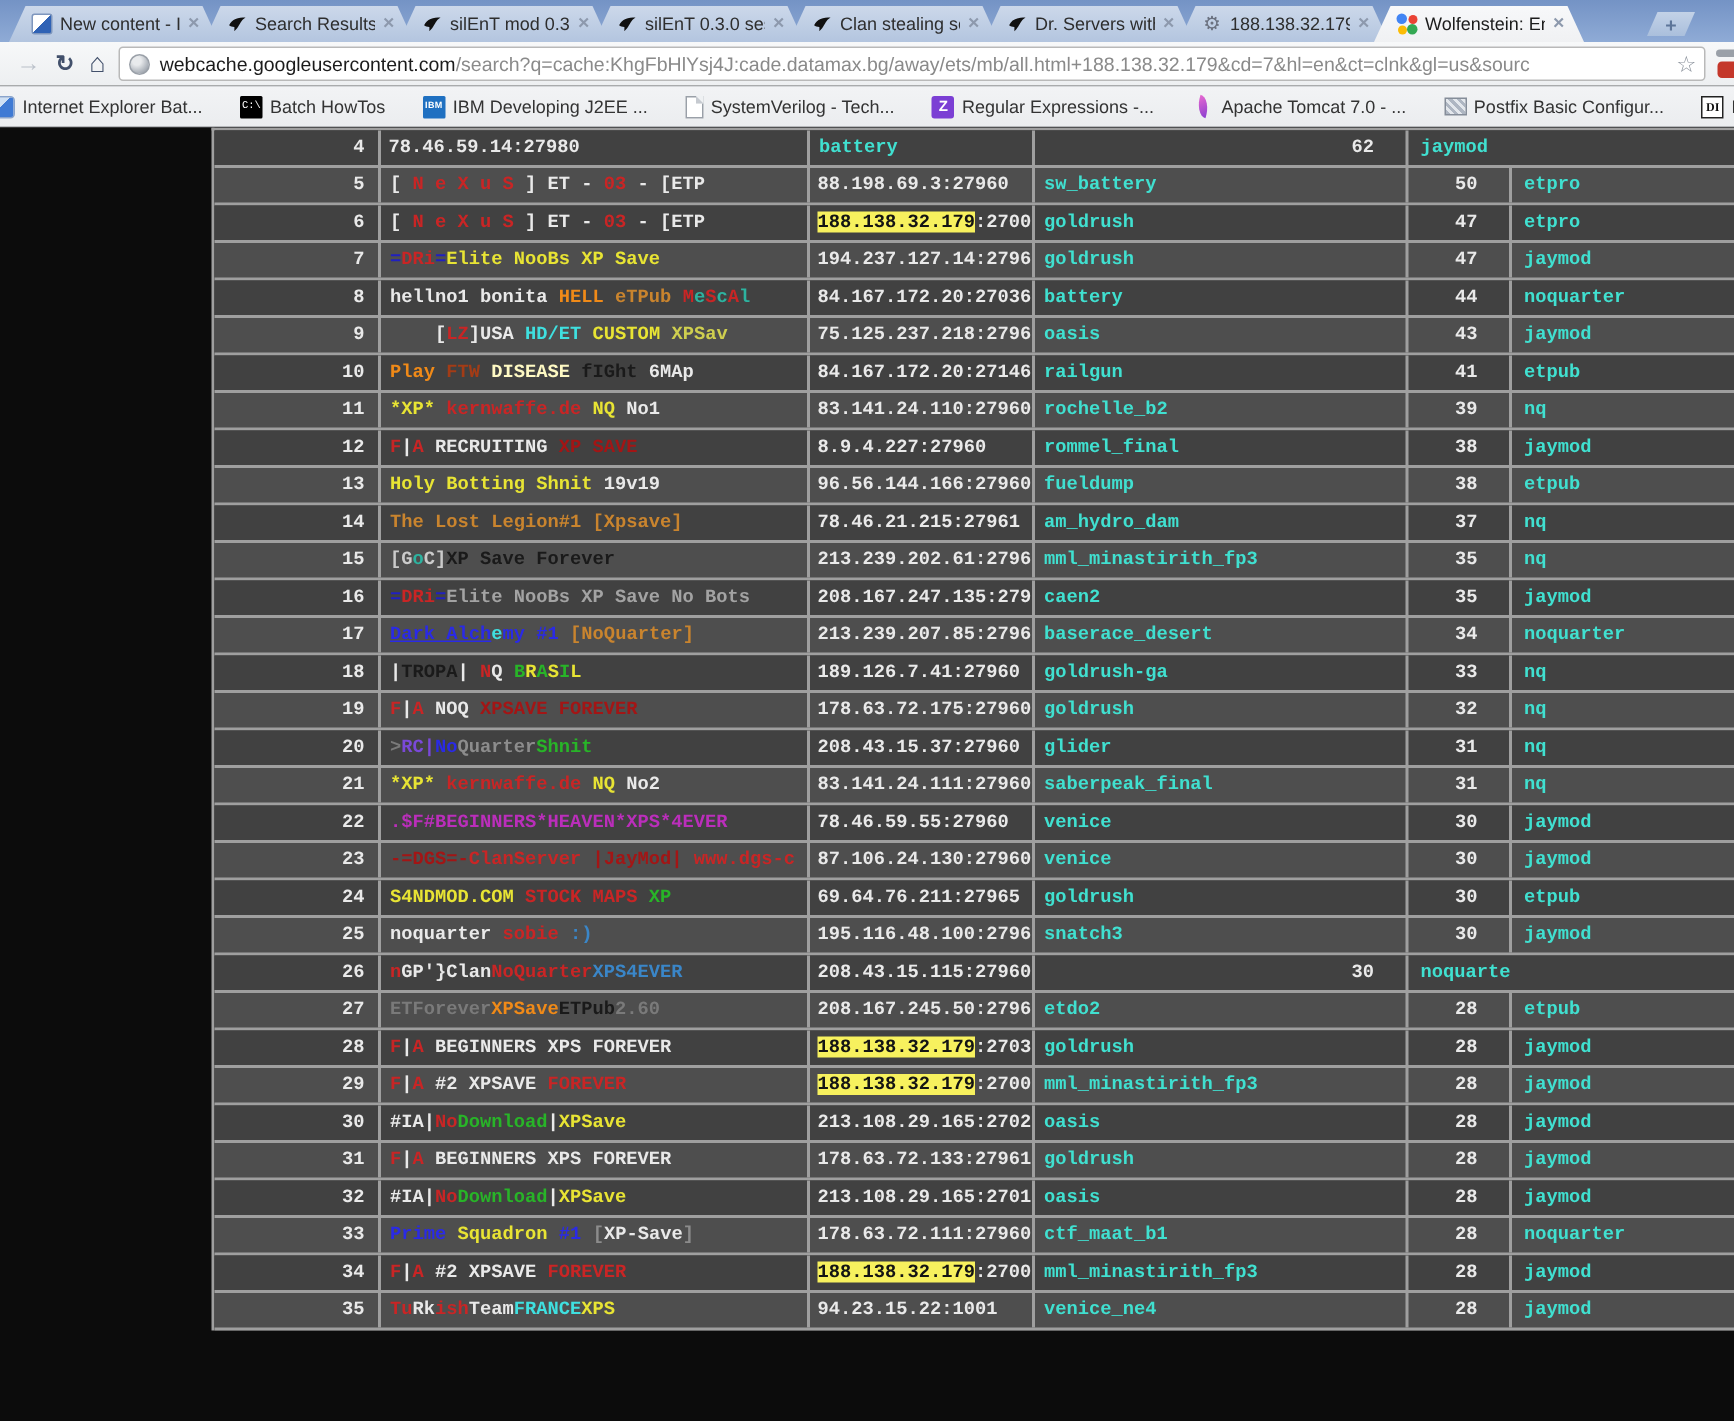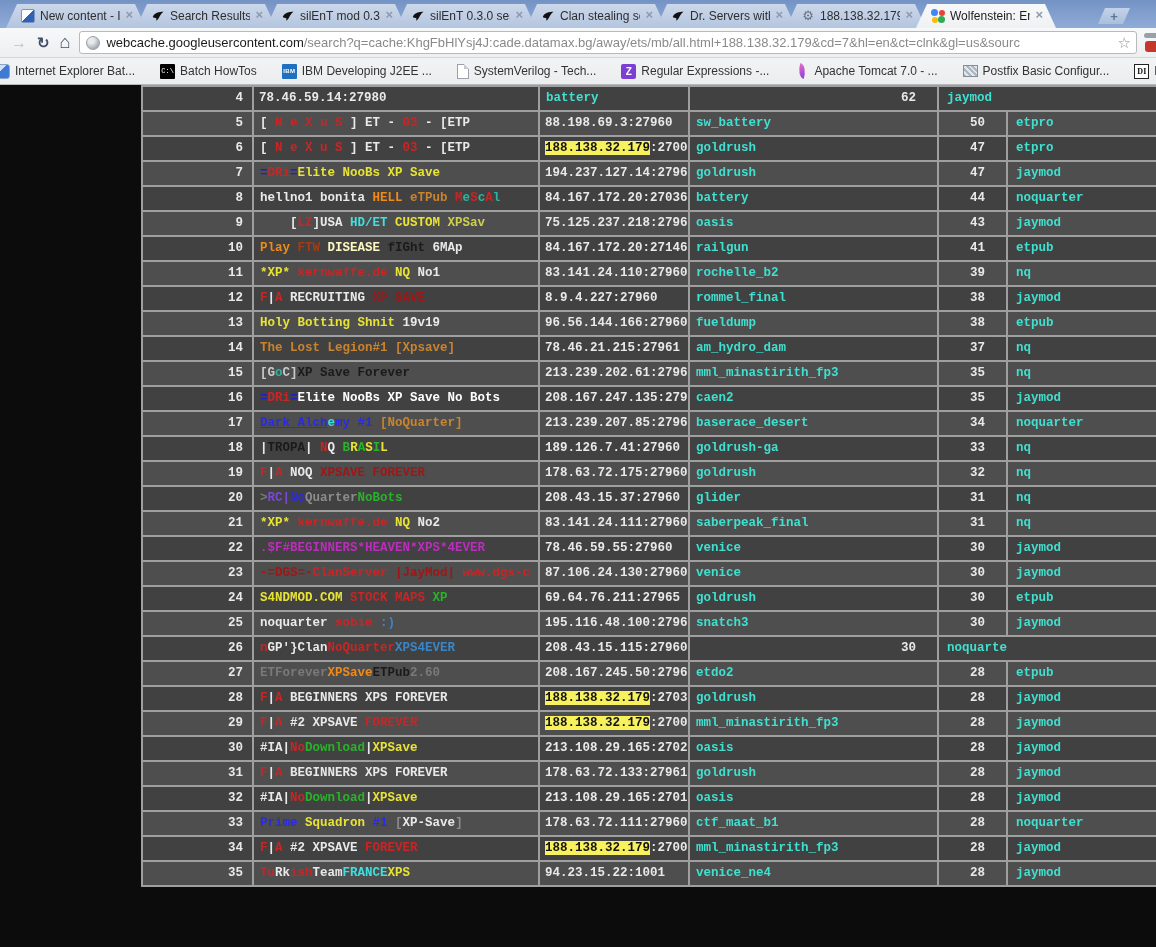--- a/index.html
+++ b/index.html
@@ -316,21 +316,21 @@
       <div class="trow odd">
         <div class="cell c-num">15</div>
         <div class="cell c-name"><span style="color: rgb(203, 203, 203);">[G</span><span style="color: rgb(45, 179, 160);">o</span><span style="color: rgb(203, 203, 203);">C]</span><span style="color: rgb(26, 26, 26);">XP Save Forever</span></div>
         <div class="cell c-ip"><span>213.239.202.61</span>:27960</div>
         <div class="cell c-map">mml_minastirith_fp3</div>
         <div class="cell c-pl">35</div>
         <div class="cell c-mod">nq</div>
       </div>
       <div class="trow even">
         <div class="cell c-num">16</div>
-        <div class="cell c-name"><span style="color: rgb(32, 32, 192);">=</span><span style="color: rgb(201, 37, 37);">DRi</span><span style="color: rgb(32, 32, 192);">=</span><span style="color: #ffffff;">Elite NooBs XP Save No Bots</span></div>
+        <div class="cell c-name"><span style="color: rgb(32, 32, 192);">=</span><span style="color: rgb(201, 37, 37);">DRi</span><span style="color: rgb(32, 32, 192);">=</span><span style="color: #a3a3a3;">Elite NooBs XP Save No Bots</span></div>
         <div class="cell c-ip"><span>208.167.247.135</span>:27960</div>
         <div class="cell c-map">caen2</div>
         <div class="cell c-pl">35</div>
         <div class="cell c-mod">jaymod</div>
       </div>
       <div class="trow odd">
         <div class="cell c-num">17</div>
         <div class="cell c-name"><span style="color: rgb(42, 42, 230); text-decoration: underline;">Dark Alch</span><span style="color: rgb(63, 224, 224);">e</span><span style="color: rgb(42, 42, 230);">my</span><span style="color: rgb(233, 233, 233);"> </span><span style="color: rgb(42, 42, 230);">#1</span><span style="color: rgb(201, 132, 46);"> [NoQuarter]</span></div>
         <div class="cell c-ip"><span>213.239.207.85</span>:27960</div>
         <div class="cell c-map">baserace_desert</div>
@@ -348,21 +348,21 @@
       <div class="trow odd">
         <div class="cell c-num">19</div>
         <div class="cell c-name"><span style="color: rgb(201, 37, 37);">F</span><span style="color: rgb(233, 233, 233);">|</span><span style="color: rgb(201, 37, 37);">A</span><span style="color: rgb(233, 233, 233);"> NOQ </span><span style="color: rgb(163, 21, 21);">XPSAVE FOREVER</span></div>
         <div class="cell c-ip"><span>178.63.72.175</span>:27960</div>
         <div class="cell c-map">goldrush</div>
         <div class="cell c-pl">32</div>
         <div class="cell c-mod">nq</div>
       </div>
       <div class="trow even">
         <div class="cell c-num">20</div>
-        <div class="cell c-name"><span style="color: rgb(122, 122, 122);">&gt;</span><span style="color: rgb(122, 73, 216);">RC|</span><span style="color: rgb(42, 42, 230);">No</span><span style="color: rgb(140, 140, 140);">Quarter</span><span style="color: rgb(40, 180, 40);">NoBots</span></div>
+        <div class="cell c-name"><span style="color: rgb(122, 122, 122);">&gt;</span><span style="color: rgb(122, 73, 216);">RC|</span><span style="color: rgb(42, 42, 230);">No</span><span style="color: rgb(140, 140, 140);">Quarter</span><span style="color: rgb(40, 180, 40);">Shnit</span></div>
         <div class="cell c-ip"><span>208.43.15.37</span>:27960</div>
         <div class="cell c-map">glider</div>
         <div class="cell c-pl">31</div>
         <div class="cell c-mod">nq</div>
       </div>
       <div class="trow odd">
         <div class="cell c-num">21</div>
         <div class="cell c-name"><span style="color: rgb(232, 228, 52);">*XP* </span><span style="color: rgb(201, 37, 37);">kernwaffe.de</span><span style="color: rgb(233, 233, 233);"> </span><span style="color: rgb(232, 228, 52);">NQ</span><span style="color: rgb(233, 233, 233);"> No2</span></div>
         <div class="cell c-ip"><span>83.141.24.111</span>:27960</div>
         <div class="cell c-map">saberpeak_final</div>

